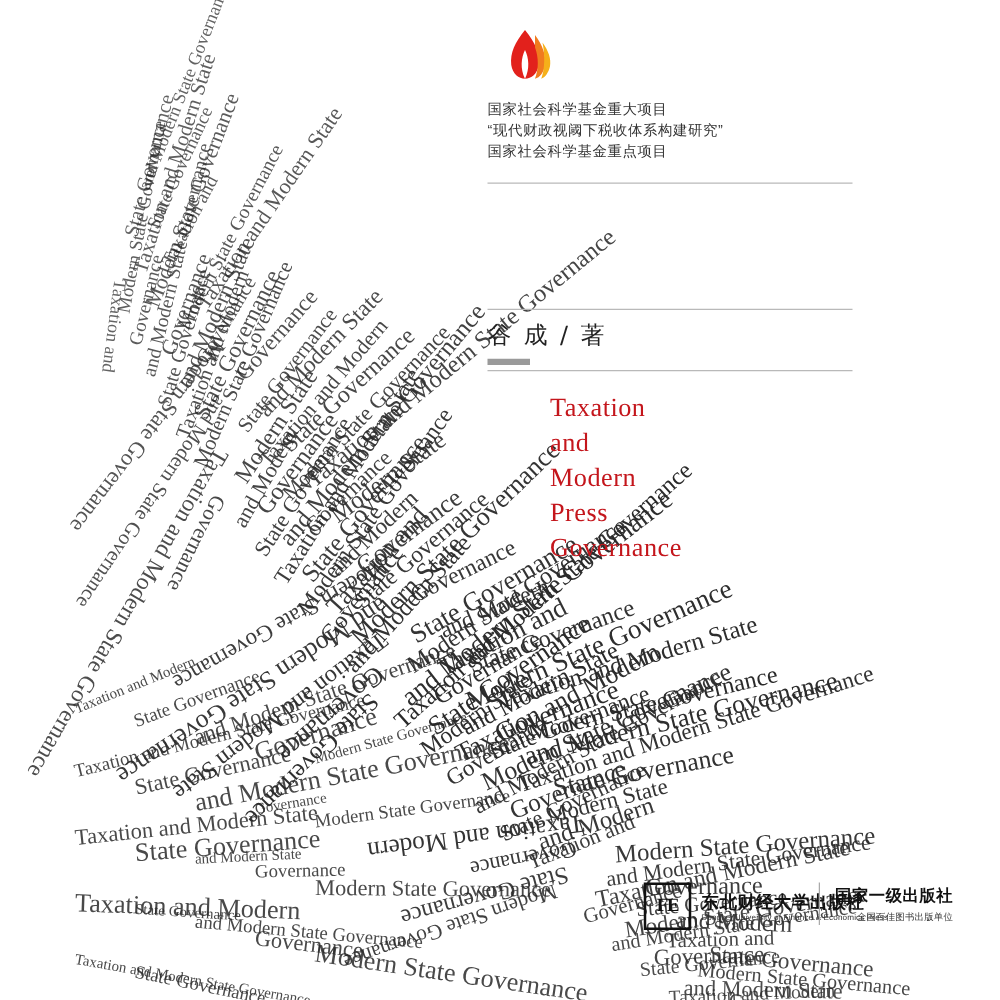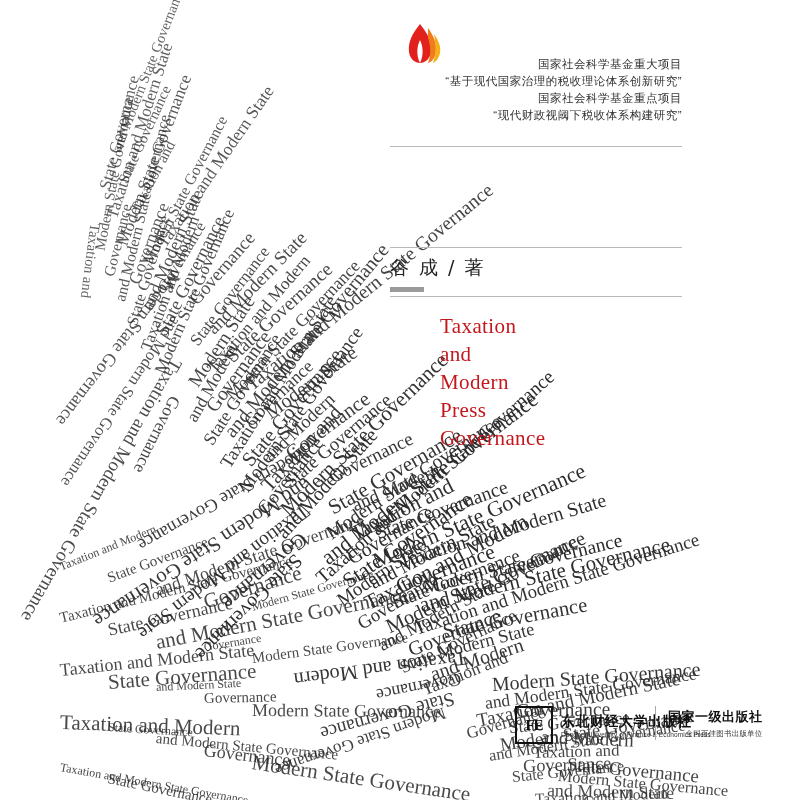--- a/index.html
+++ b/index.html
@@ -39,23 +39,22 @@
     left: 390px;
     top: 22px;
     width: 60px;
     height: 42px;
   }
 
   
   .proj-block {
     position: absolute;
     left: 390px;
-    top: 56px;
+    top: 80px;
     width: 292px;
-    text-align: right;
   }
   .proj-line {
     font-size: 11.5px;
     line-height: 17px;
     color: #333333;
     letter-spacing: .5px;
     font-family: "Liberation Sans", sans-serif;
   }
   .rule {
     position: absolute;
@@ -317,23 +316,22 @@
   <div class="flame-wrap">
     <svg width="60" height="42" viewBox="0 0 60 42" xmlns="http://www.w3.org/2000/svg">
       <path d="M30 2 C22 12 18 20 19 30 C20 37 25 41 30 41 C26 33 27 24 30 18 C33 24 34 33 30 41 C35 41 40 37 41 30 C42 20 38 12 30 2 Z" fill="#e2211c"></path>
       <path d="M38 6 C44 14 47 22 46 30 C45 36 42 40 38 41 C41 33 41 24 38 16 Z" fill="#f07c1f"></path>
       <path d="M44 12 C49 19 51 25 50 31 C49 36 46 40 43 41 C46 33 46 22 44 12 Z" fill="#f5b01a"></path>
     </svg>
   </div>
 
   <div class="proj-block">
     <div class="proj-line">国家社会科学基金重大项目</div>
-    <div class="proj-line">“基于现代国家治理的税收理论体系创新研究”</div>
+    <div class="proj-line">“现代财政视阈下税收体系构建研究”</div>
     <div class="proj-line">国家社会科学基金重点项目</div>
-    <div class="proj-line">“现代财政视阈下税收体系构建研究”</div>
   </div>
 
   <div class="rule" id="rule-top"></div>
 
   <div id="title-cn">
   </div>
 
   <div class="rule" id="rule-mid"></div>
 
   <div id="author">谷 成 / 著</div>

